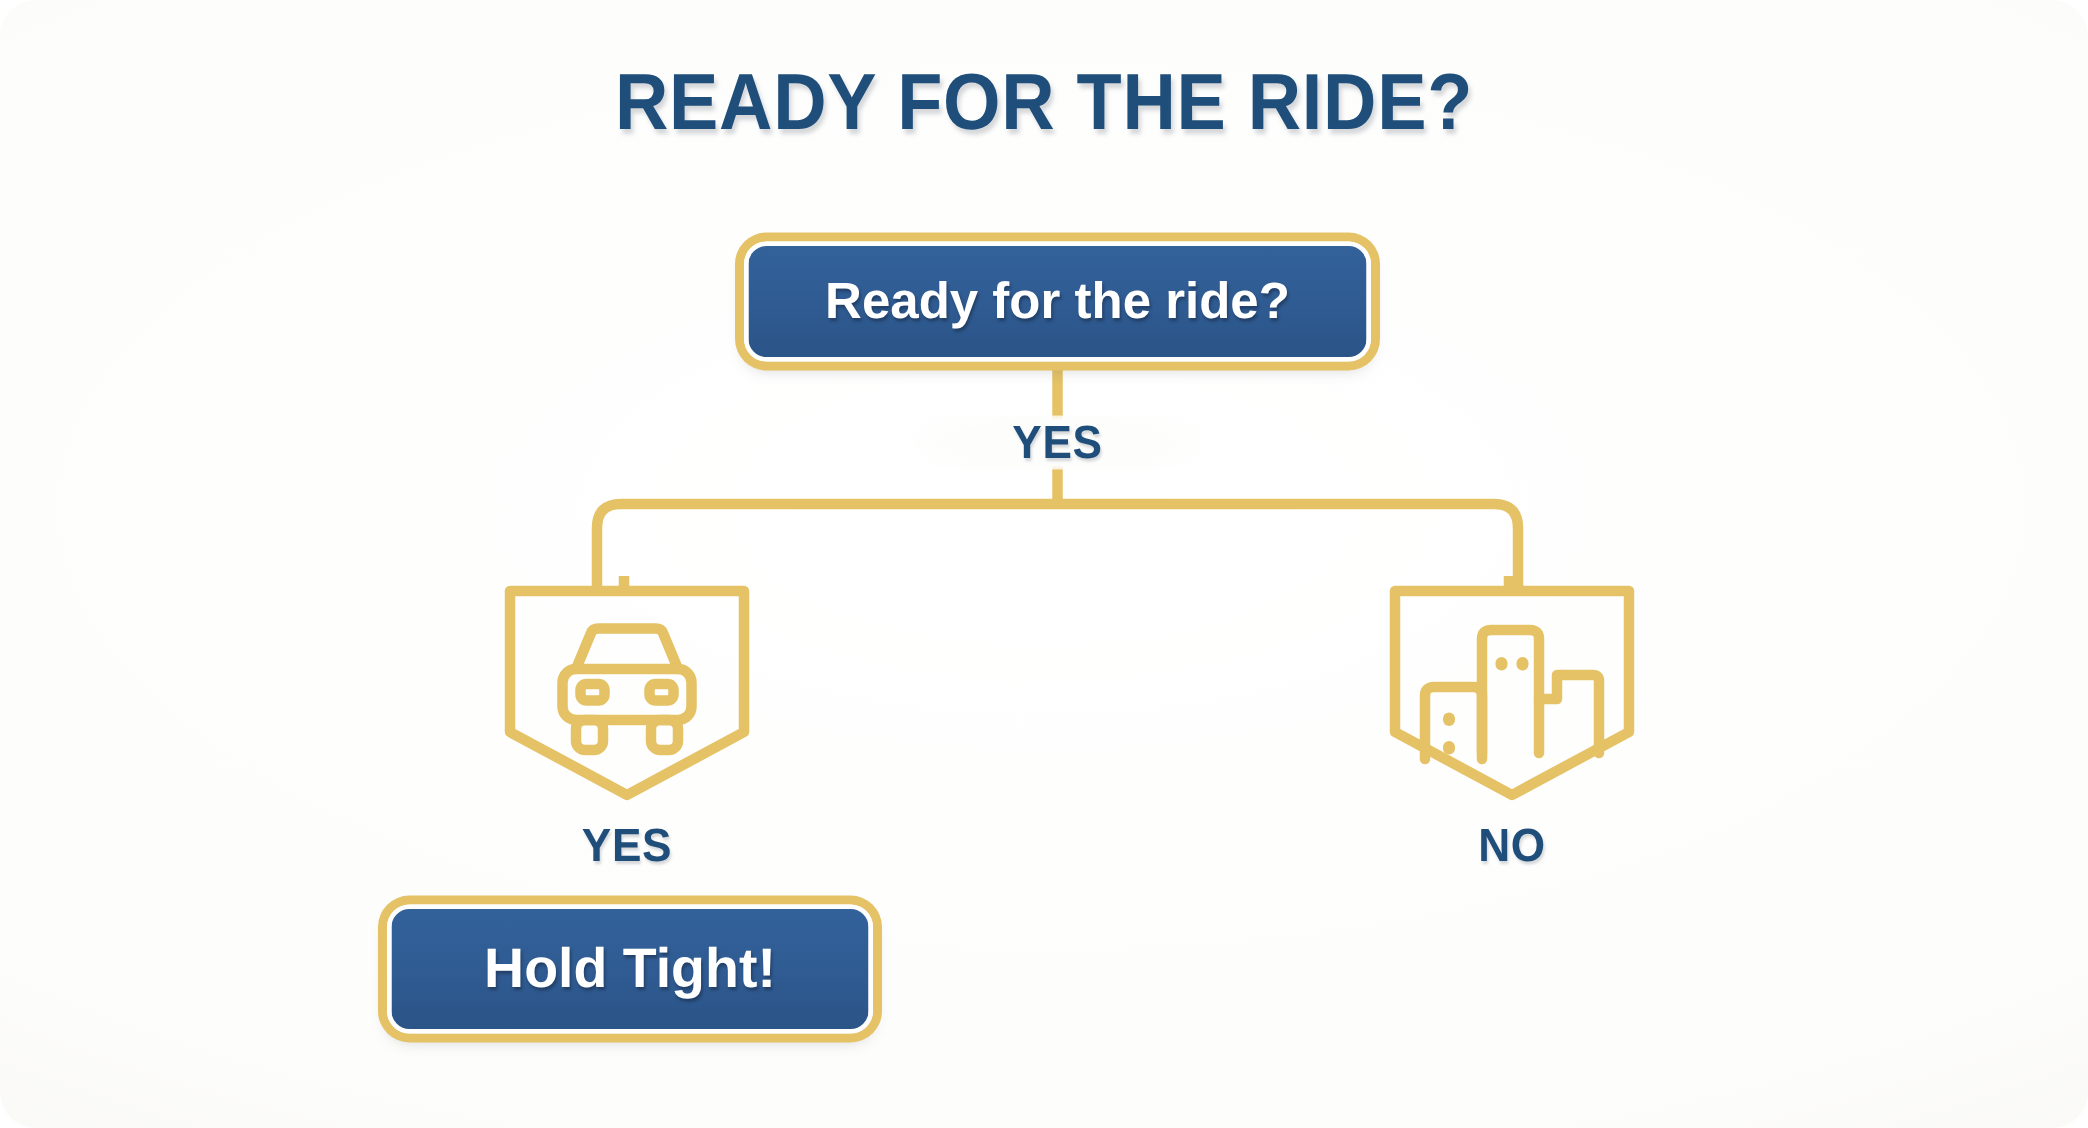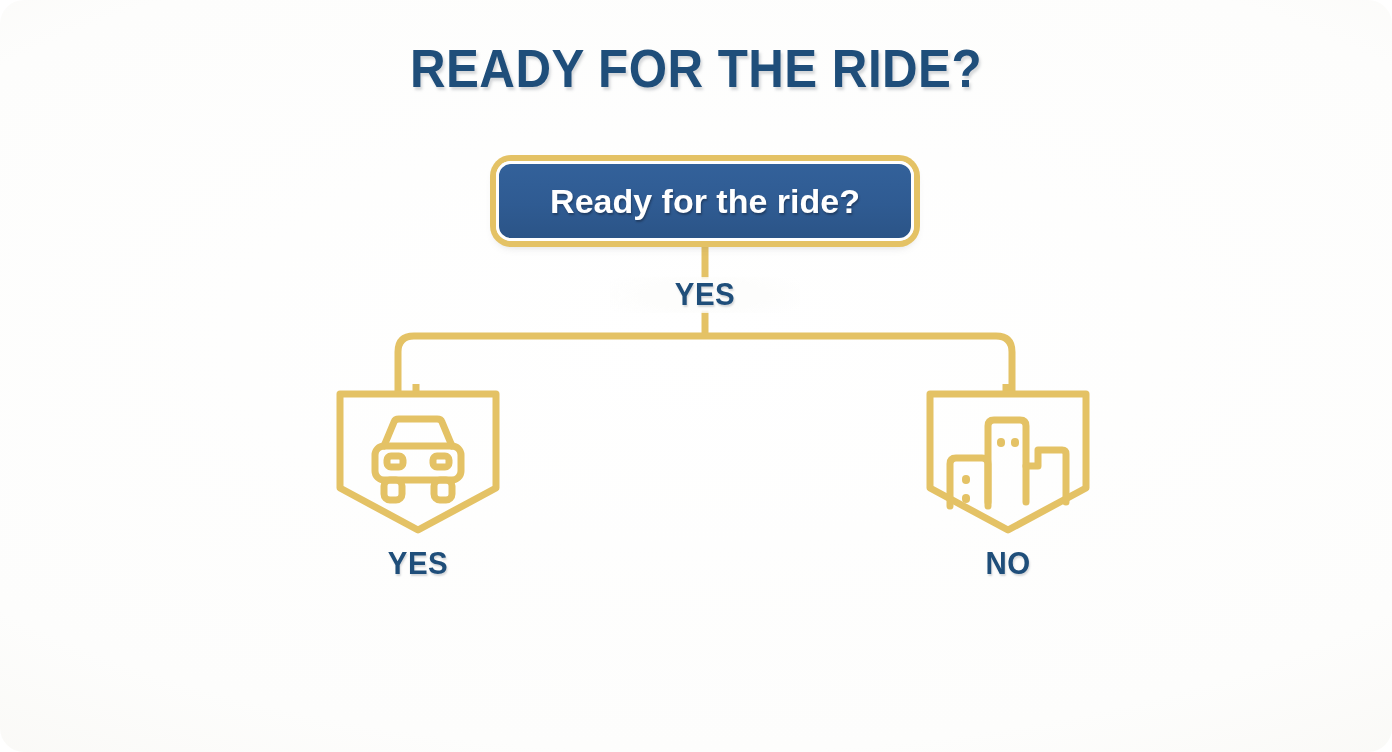--- a/index.html
+++ b/index.html
@@ -184,15 +184,18 @@
         <path d="M 44 95 L 44 96"></path>
         <path d="M 44 114 L 44 115"></path>
       </g>
     </g>
   </svg>
 
   <div id="label-branch-left" class="edge-label">YES</div>
 
   <div id="label-branch-right" class="edge-label">NO</div>
 
+  <div id="box-yes" class="nodebox">
+    <span>Hold Tight!</span>
+  </div>
 
 
 </div>
 
 </body></html>

